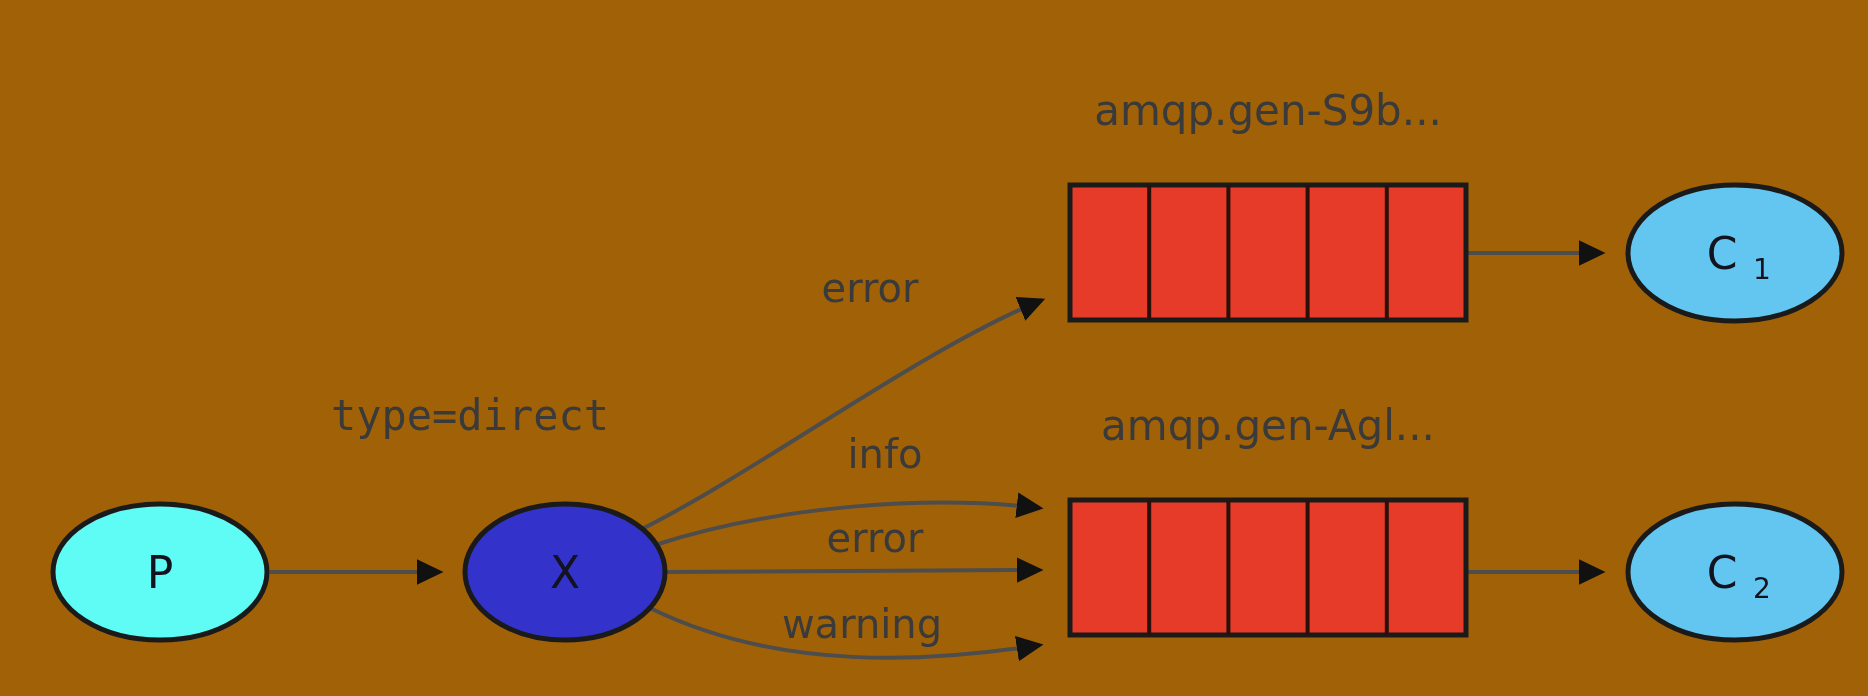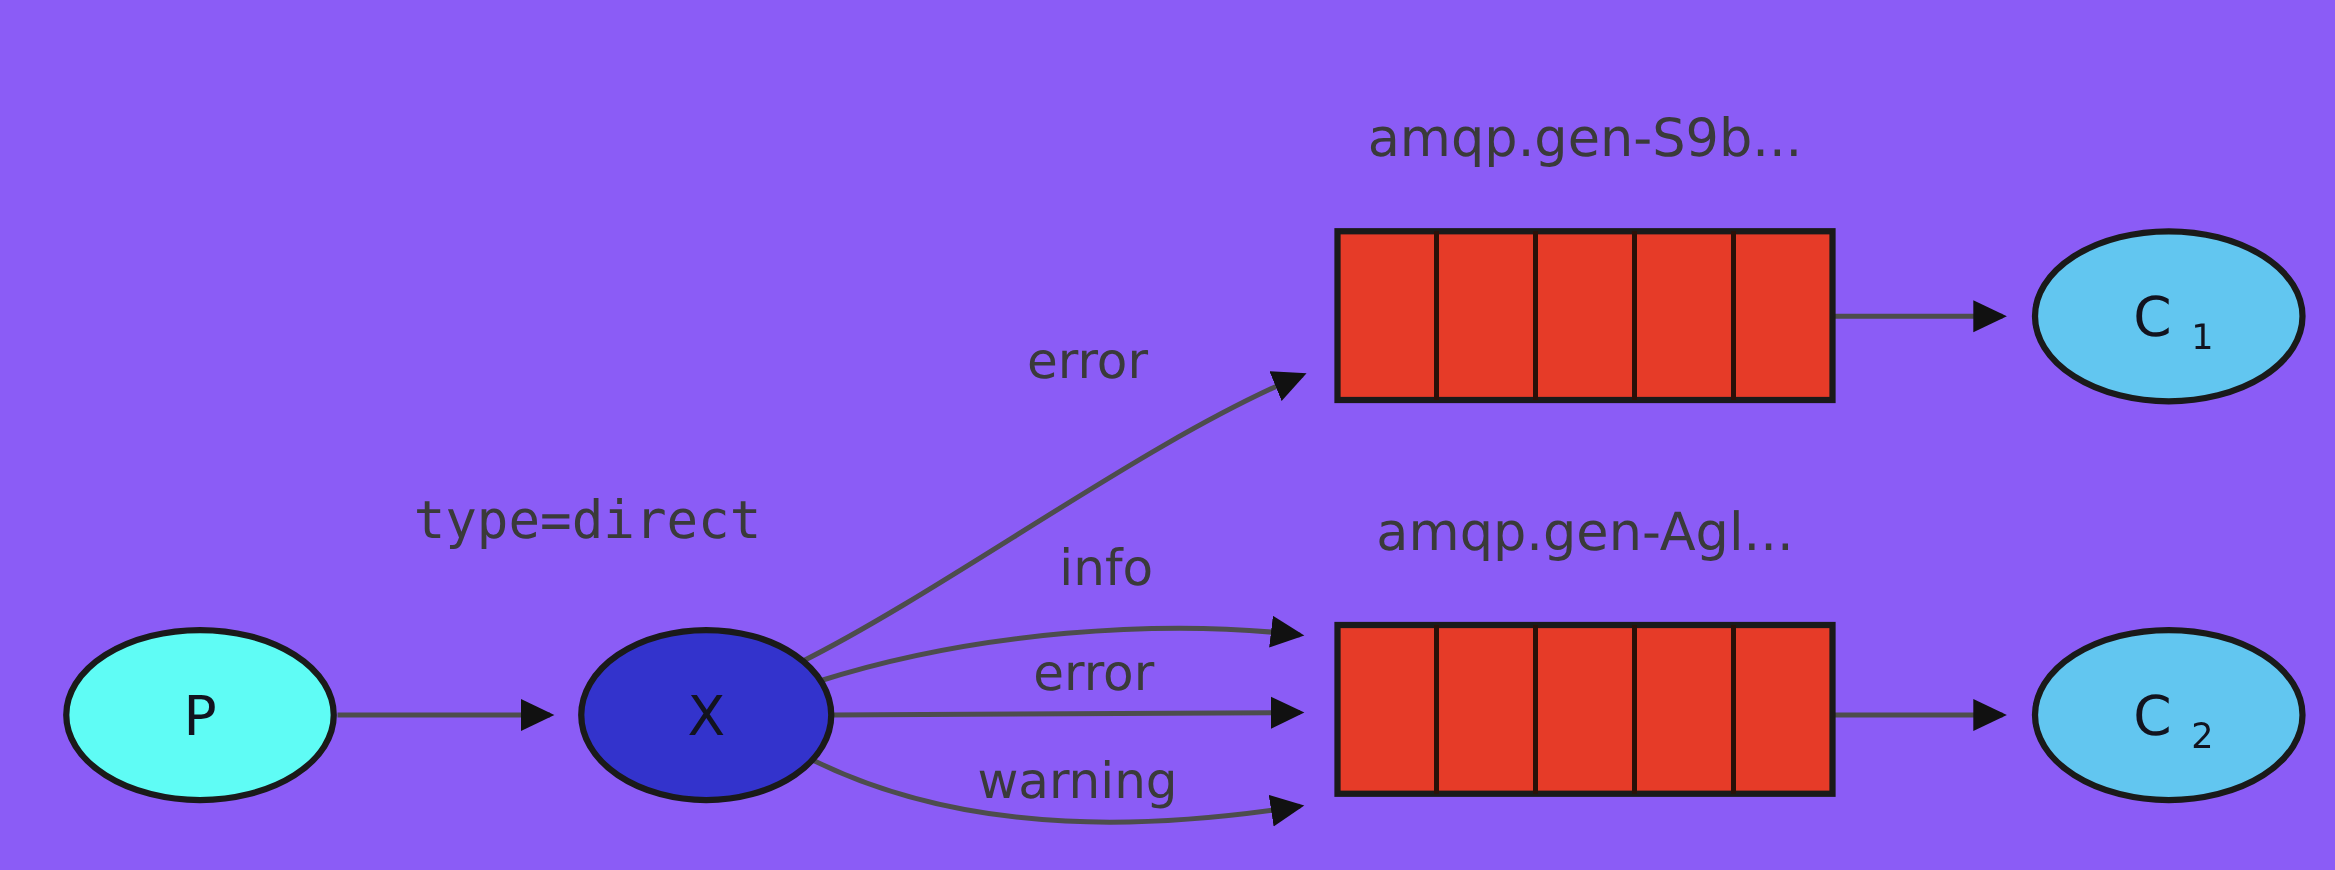--- a/index.html
+++ b/index.html
@@ -7,21 +7,21 @@
     padding: 0;
     background: #ffffff;
   }
   body {
     font-family: "DejaVu Sans", sans-serif;
   }
   #canvas {
     position: relative;
     width: 1868px;
     height: 696px;
-    background: #8b5cf6;
+    background: #a16207;
     overflow: hidden;
   }
   #diagram-svg {
     position: absolute;
     top: 0;
     left: 0;
     width: 1868px;
     height: 696px;
   }
   .node-label {

